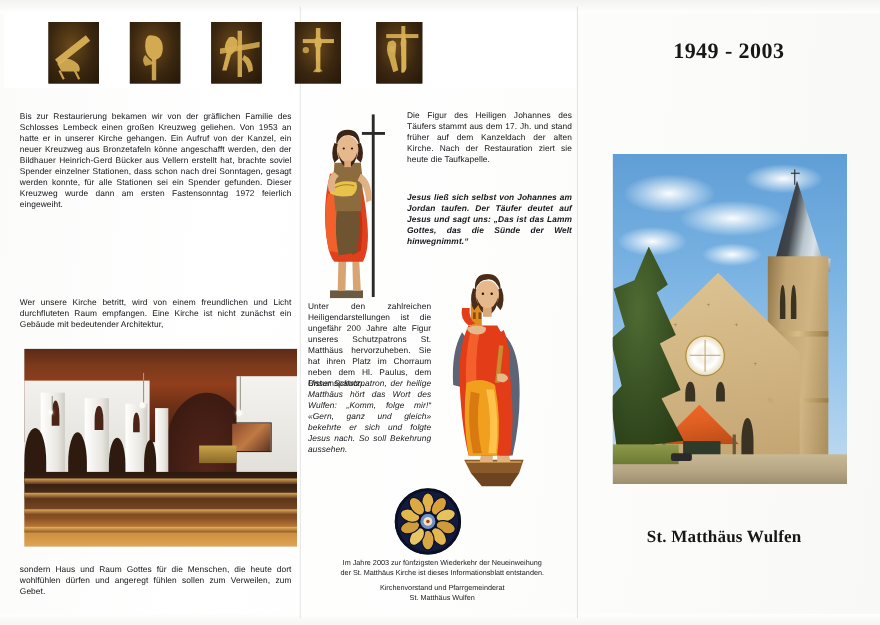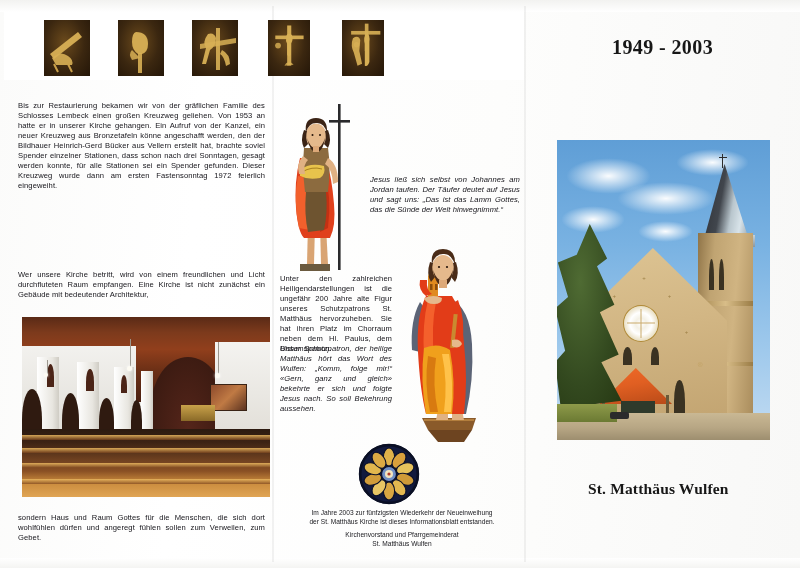--- a/index.html
+++ b/index.html
@@ -379,21 +379,21 @@
     <div class="int-lamp" style="left:9%; top:31%; width:4px; height:4px;"></div>
 
     <div class="int-pews">
       <div class="pew-bar" style="top:10%;"></div>
       <div class="pew-bar" style="top:28%;"></div>
       <div class="pew-bar" style="top:50%;"></div>
       <div class="pew-bar" style="top:74%;"></div>
     </div>
   </div>
 
-  <div class="txt" style="left:14px; top:513px; width:247px;">sondern Haus und Raum Gottes für die Menschen, die sich dort wohlfühlen dürfen und angeregt fühlen sollen zum Verweilen, zum Gebet.</div>
+  <div class="txt" style="left:14px; top:513px; width:247px;">sondern Haus und Raum Gottes für die Menschen, die heute dort wohlfühlen dürfen und angeregt fühlen sollen zum Verweilen, zum Gebet.</div>
 </div>
 
 <div class="panel" id="panel-middle">
 
   <div class="statue" style="left:4px; top:96px; width:86px; height:178px;">
     <svg viewBox="0 0 86 178" preserveAspectRatio="none" style="position:absolute;inset:0;">
 
       <rect x="58" y="8" width="2.6" height="166" fill="#2a2a2c"></rect>
       <rect x="49" y="24" width="21" height="2.6" fill="#2a2a2c"></rect>
 
@@ -421,22 +421,23 @@
       <path d="M27 42 Q30 56 36 56 Q43 56 45 42 Q42 52 36 52 Q30 52 27 42 Z" fill="#3b2416"></path>
       <path d="M24 34 Q20 44 24 52 L28 48 Q25 42 27 35 Z" fill="#3b2416"></path>
       <path d="M48 34 Q52 44 48 52 L44 48 Q47 42 45 35 Z" fill="#3b2416"></path>
       <circle cx="32.5" cy="39" r="1" fill="#241309"></circle>
       <circle cx="40" cy="39" r="1" fill="#241309"></circle>
 
       <rect x="33" y="50" width="6" height="6" fill="#dda878"></rect>
     </svg>
   </div>
 
-
-  <div class="txt ital" style="left:94px; top:175px; width:150px;">Jesus ließ sich selbst von Johannes am Jordan taufen. Der Täufer deutet auf Jesus und sagt uns: „Das ist das Lamm Gottes, das die Sünde der Welt hinwegnimmt.“</div>
+  <div class="txt" style="left:94px; top:100px; width:150px;">Die Figur des Heiligen Johannes des Täufers stammt aus dem 17. Jh. und stand früher auf dem Kanzeldach der alten Kirche. Nach der Restauration ziert sie heute die Taufkapelle.</div>
+
+  <div class="txt ital" style="left:94px; top:175px; width:150px;font-weight:bold;">Jesus ließ sich selbst von Johannes am Jordan taufen. Der Täufer deutet auf Jesus und sagt uns: „Das ist das Lamm Gottes, das die Sünde der Welt hinwegnimmt.“</div>
 
   <div class="statue" style="left:118px; top:240px; width:100px; height:205px;">
     <svg viewBox="0 0 100 205" preserveAspectRatio="none" style="position:absolute;inset:0;">
 
       <path d="M28 178 L82 178 L78 190 L34 190 Z" fill="#8a5a2a"></path>
       <path d="M34 190 L78 190 L70 202 L44 202 Z" fill="#6d4420"></path>
       <path d="M30 180 L80 180" stroke="#c08b44" stroke-width="1.6"></path>
 
       <path d="M44 170 L42 180 L54 180 L54 170 Z" fill="#e0b183"></path>
       <path d="M58 170 L58 180 L70 180 L68 170 Z" fill="#e0b183"></path>

